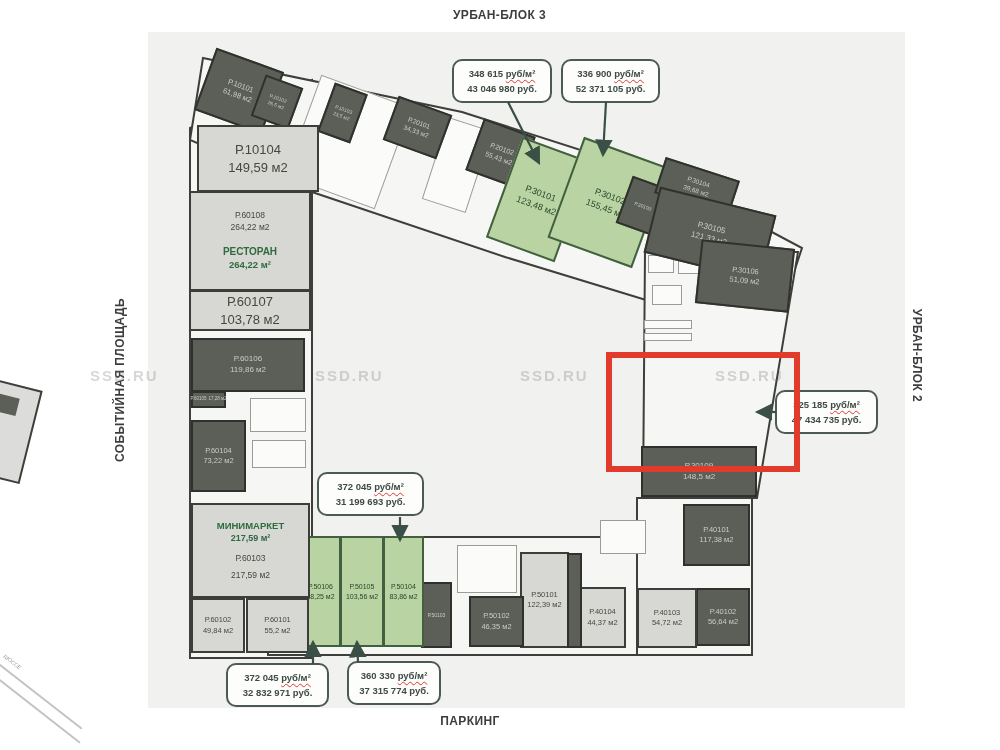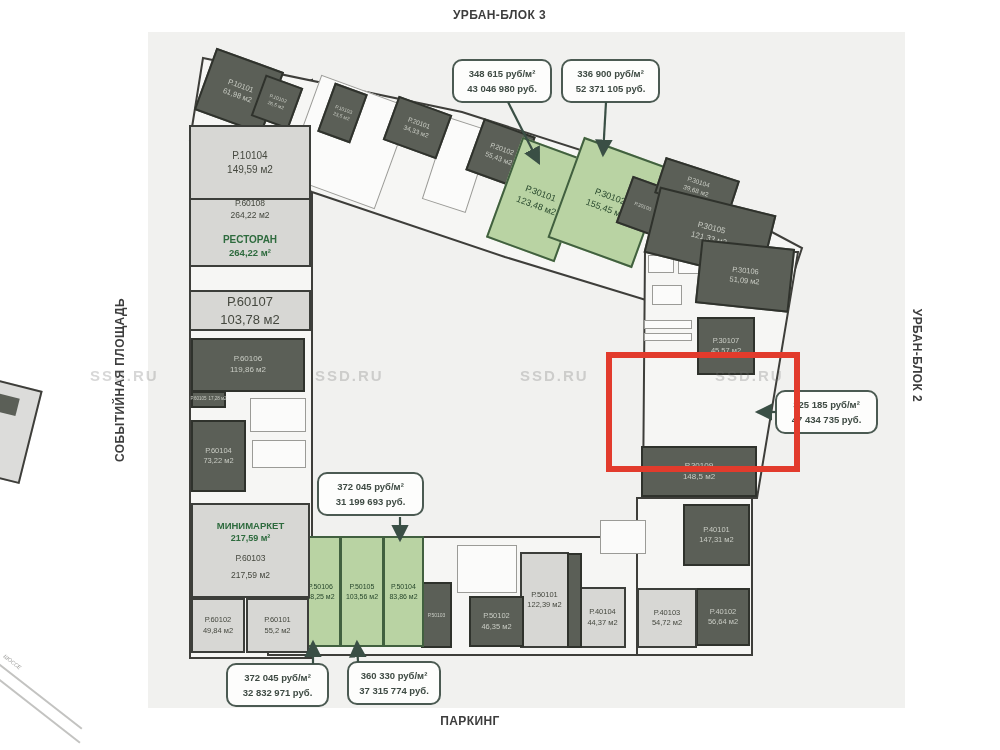--- a/index.html
+++ b/index.html
@@ -14,21 +14,21 @@
   .u-light{background:#d7d7d4;border:2px solid #3c3e3a;color:#45483f;}
   .u-dark{background:#5b5f57;border:2px solid #2f322c;color:#c9ccc4;}
   .u-green{background:#b9d3a3;border:2px solid #41603f;color:#27472c;}
   .uid,.uarea{white-space:nowrap;}
   .shop{color:#2e6b3e;font-weight:700;}
   .corr{position:absolute;box-sizing:border-box;background:#fbfbfa;border:1px solid #9b9b97;}
   .wm{position:absolute;color:rgba(110,110,110,.28);font-weight:700;font-size:15px;letter-spacing:2px;}
   
   .callout{position:absolute;box-sizing:border-box;background:#fdfdfc;border:2px solid #4b5a52;border-radius:10px;
            padding:5px 4px;text-align:center;font-size:9.5px;font-weight:700;color:#3f4b44;line-height:1.6;z-index:40;}
-  .wavy{text-decoration-style:wavy;text-decoration-color:#e0392e;text-decoration-thickness:1px;text-underline-offset:2px;}
+  .wavy{text-decoration:underline;text-decoration-style:wavy;text-decoration-color:#e0392e;text-decoration-thickness:1px;text-underline-offset:2px;}
   #hl-rect{position:absolute;left:606px;top:352px;width:194px;height:120px;box-sizing:border-box;
            border:6px solid #e23b2c;z-index:60;background:transparent;}
   .road-line{position:absolute;border-top:2px solid #c3c3c1;transform-origin:0 0;}
   .road-label{position:absolute;font-size:5.5px;font-style:italic;color:#9d9d9b;transform-origin:0 0;}
   .frag{position:absolute;box-sizing:border-box;}
 </style>
 </head>
 <body>
 
 <div id="stage">
@@ -92,31 +92,27 @@
   </div>
   <div class="unit u-dark" style="left:650px;top:200px;width:120px;height:68px;font-size:8px;transform:rotate(14deg);z-index:10">
     <div class="uid">Р.30105</div>
     <div class="uarea">121,33 м2</div>
   </div>
   <div class="unit u-dark" style="left:698px;top:244px;width:94px;height:64px;font-size:7.5px;transform:rotate(6deg);z-index:10">
     <div class="uid">Р.30106</div>
     <div class="uarea">51,09 м2</div>
   </div>
 
-  <div class="unit u-dark" style="left:697px;top:317px;width:58px;height:58px;font-size:7.5px;z-index:10">
-    <div class="uid">Р.30107</div>
-    <div class="uarea">45,57 м2</div>
-  </div>
   <div class="unit u-dark" style="left:641px;top:446px;width:116px;height:51px;font-size:8px;z-index:10">
     <div class="uid">Р.30109</div>
     <div class="uarea">148,5 м2</div>
   </div>
   <div class="unit u-dark" style="left:683px;top:504px;width:67px;height:62px;font-size:7.5px;z-index:10">
     <div class="uid">Р.40101</div>
-    <div class="uarea">147,31 м2</div>
+    <div class="uarea">117,38 м2</div>
   </div>
   <div class="unit u-dark" style="left:696px;top:588px;width:54px;height:58px;font-size:7.5px;z-index:10">
     <div class="uid">Р.40102</div>
     <div class="uarea">56,64 м2</div>
   </div>
   <div class="unit u-light" style="left:637px;top:588px;width:60px;height:60px;font-size:7.5px;z-index:10">
     <div class="uid">Р.40103</div>
     <div class="uarea">54,72 м2</div>
   </div>
 
@@ -172,27 +168,27 @@
     <div class="uarea">17,28 м2</div>
   </div>
   <div class="unit u-dark" style="left:191px;top:338px;width:114px;height:54px;font-size:8px;z-index:10">
     <div class="uid">Р.60106</div>
     <div class="uarea">119,86 м2</div>
   </div>
   <div class="unit u-light" style="left:189px;top:290px;width:122px;height:41px;font-size:13px;z-index:10">
     <div class="uid">Р.60107</div>
     <div class="uarea">103,78 м2</div>
   </div>
-  <div class="unit u-light" style="left:189px;top:191px;width:122px;height:76px;font-size:8.5px;z-index:10">
+  <div class="unit u-light" style="left:189px;top:191px;width:122px;height:100px;font-size:8.5px;z-index:10">
     <div class="uid">Р.60108</div>
     <div class="uarea">264,22 м2</div>
     <div class="shop" style="font-size:10px;margin-top:12px">РЕСТОРАН</div>
     <div class="shop" style="font-size:9.5px">264,22 м²</div>
   </div>
-  <div class="unit u-light" style="left:189px;top:125px;width:122px;height:75px;font-size:10px;z-index:10">
+  <div class="unit u-light" style="left:197px;top:125px;width:122px;height:67px;font-size:13px;z-index:10">
     <div class="uid">Р.10104</div>
     <div class="uarea">149,59 м2</div>
   </div>
 
   <div class="wm" style="left:90px;top:367px;z-index:20">SSD.RU</div>
   <div class="wm" style="left:315px;top:367px;z-index:20">SSD.RU</div>
   <div class="wm" style="left:520px;top:367px;z-index:20">SSD.RU</div>
   <div class="wm" style="left:715px;top:367px;z-index:20">SSD.RU</div>
 
   <div id="hl-rect"></div>

